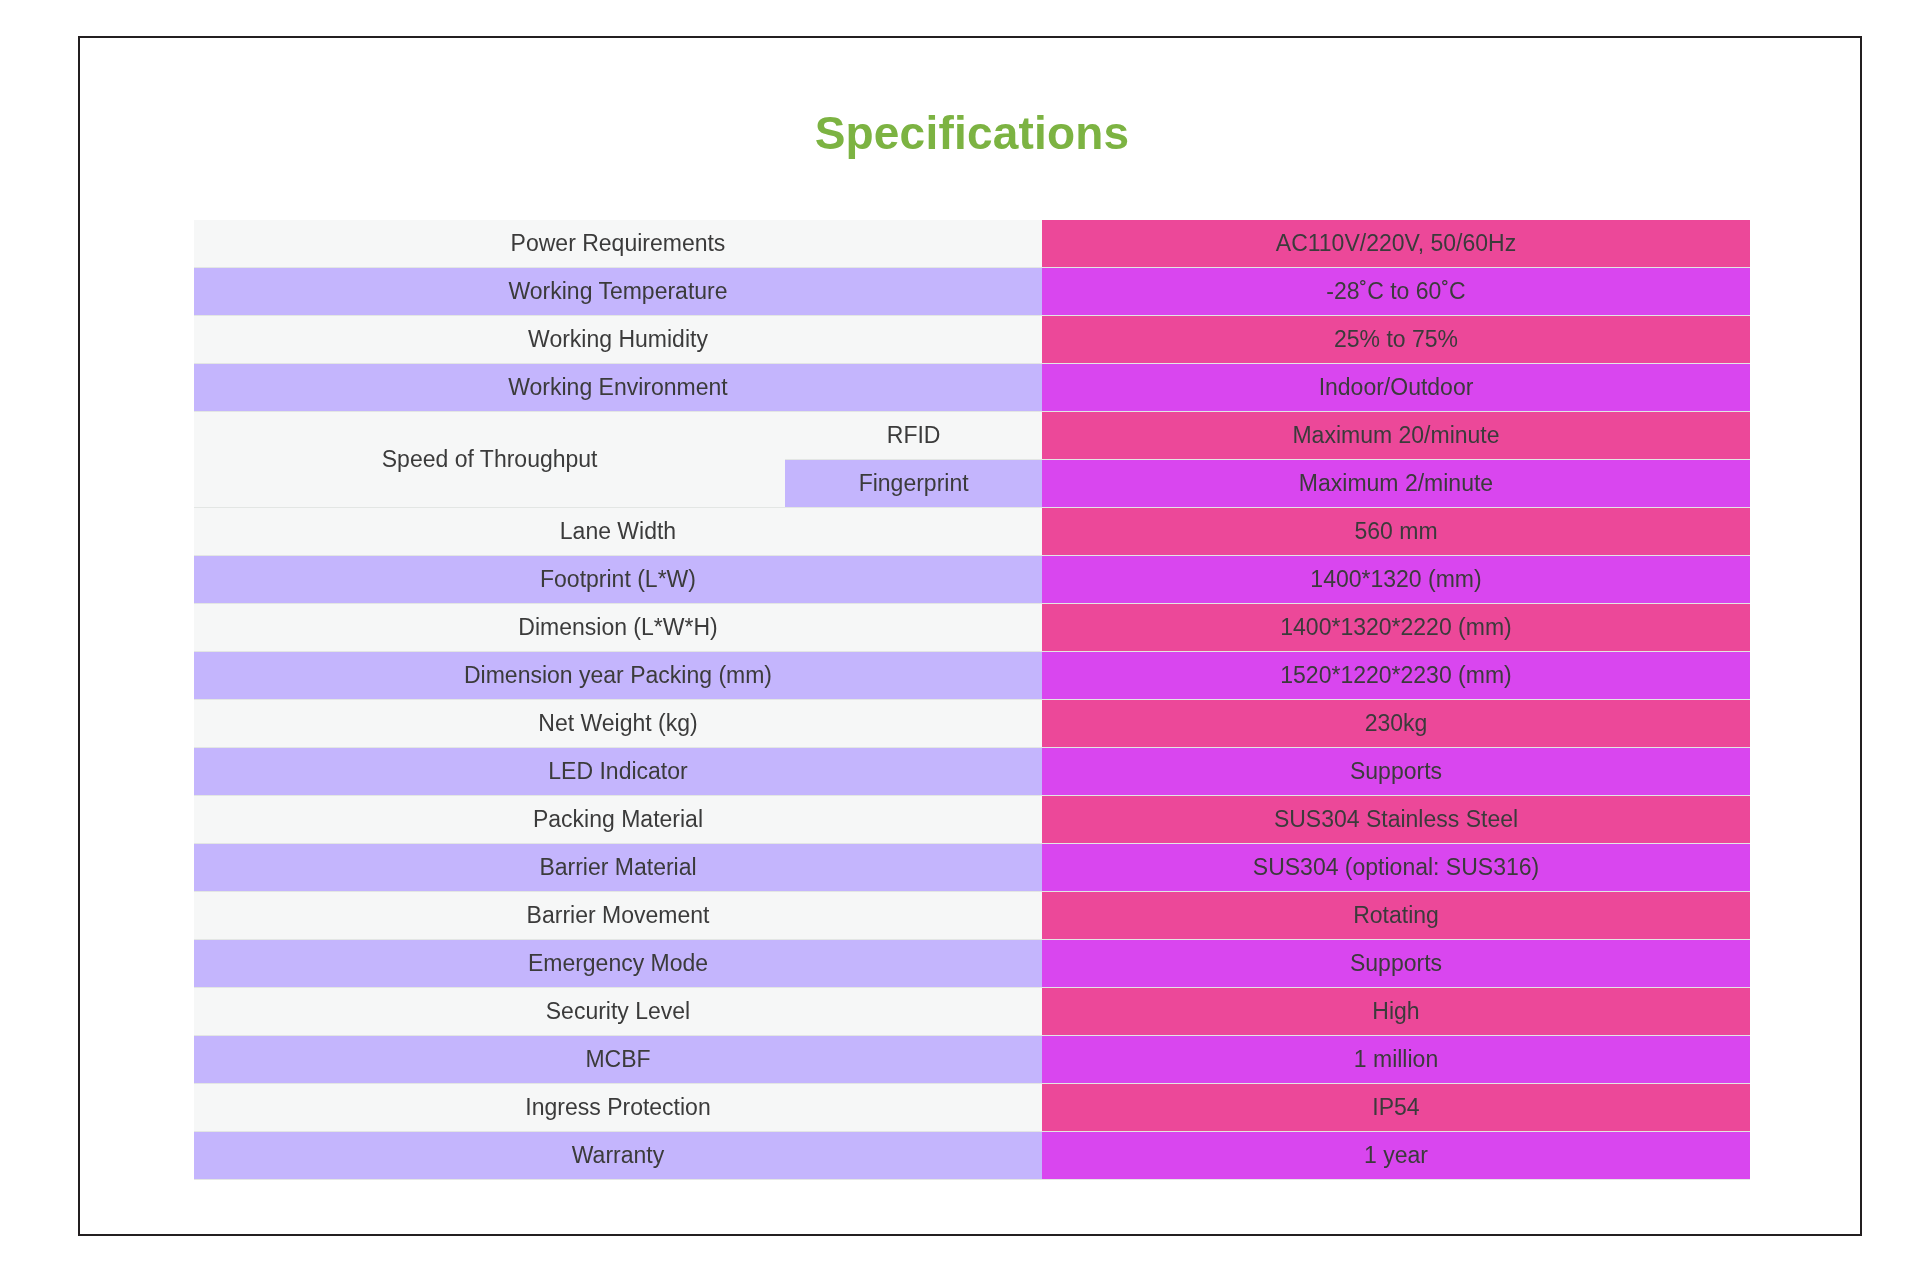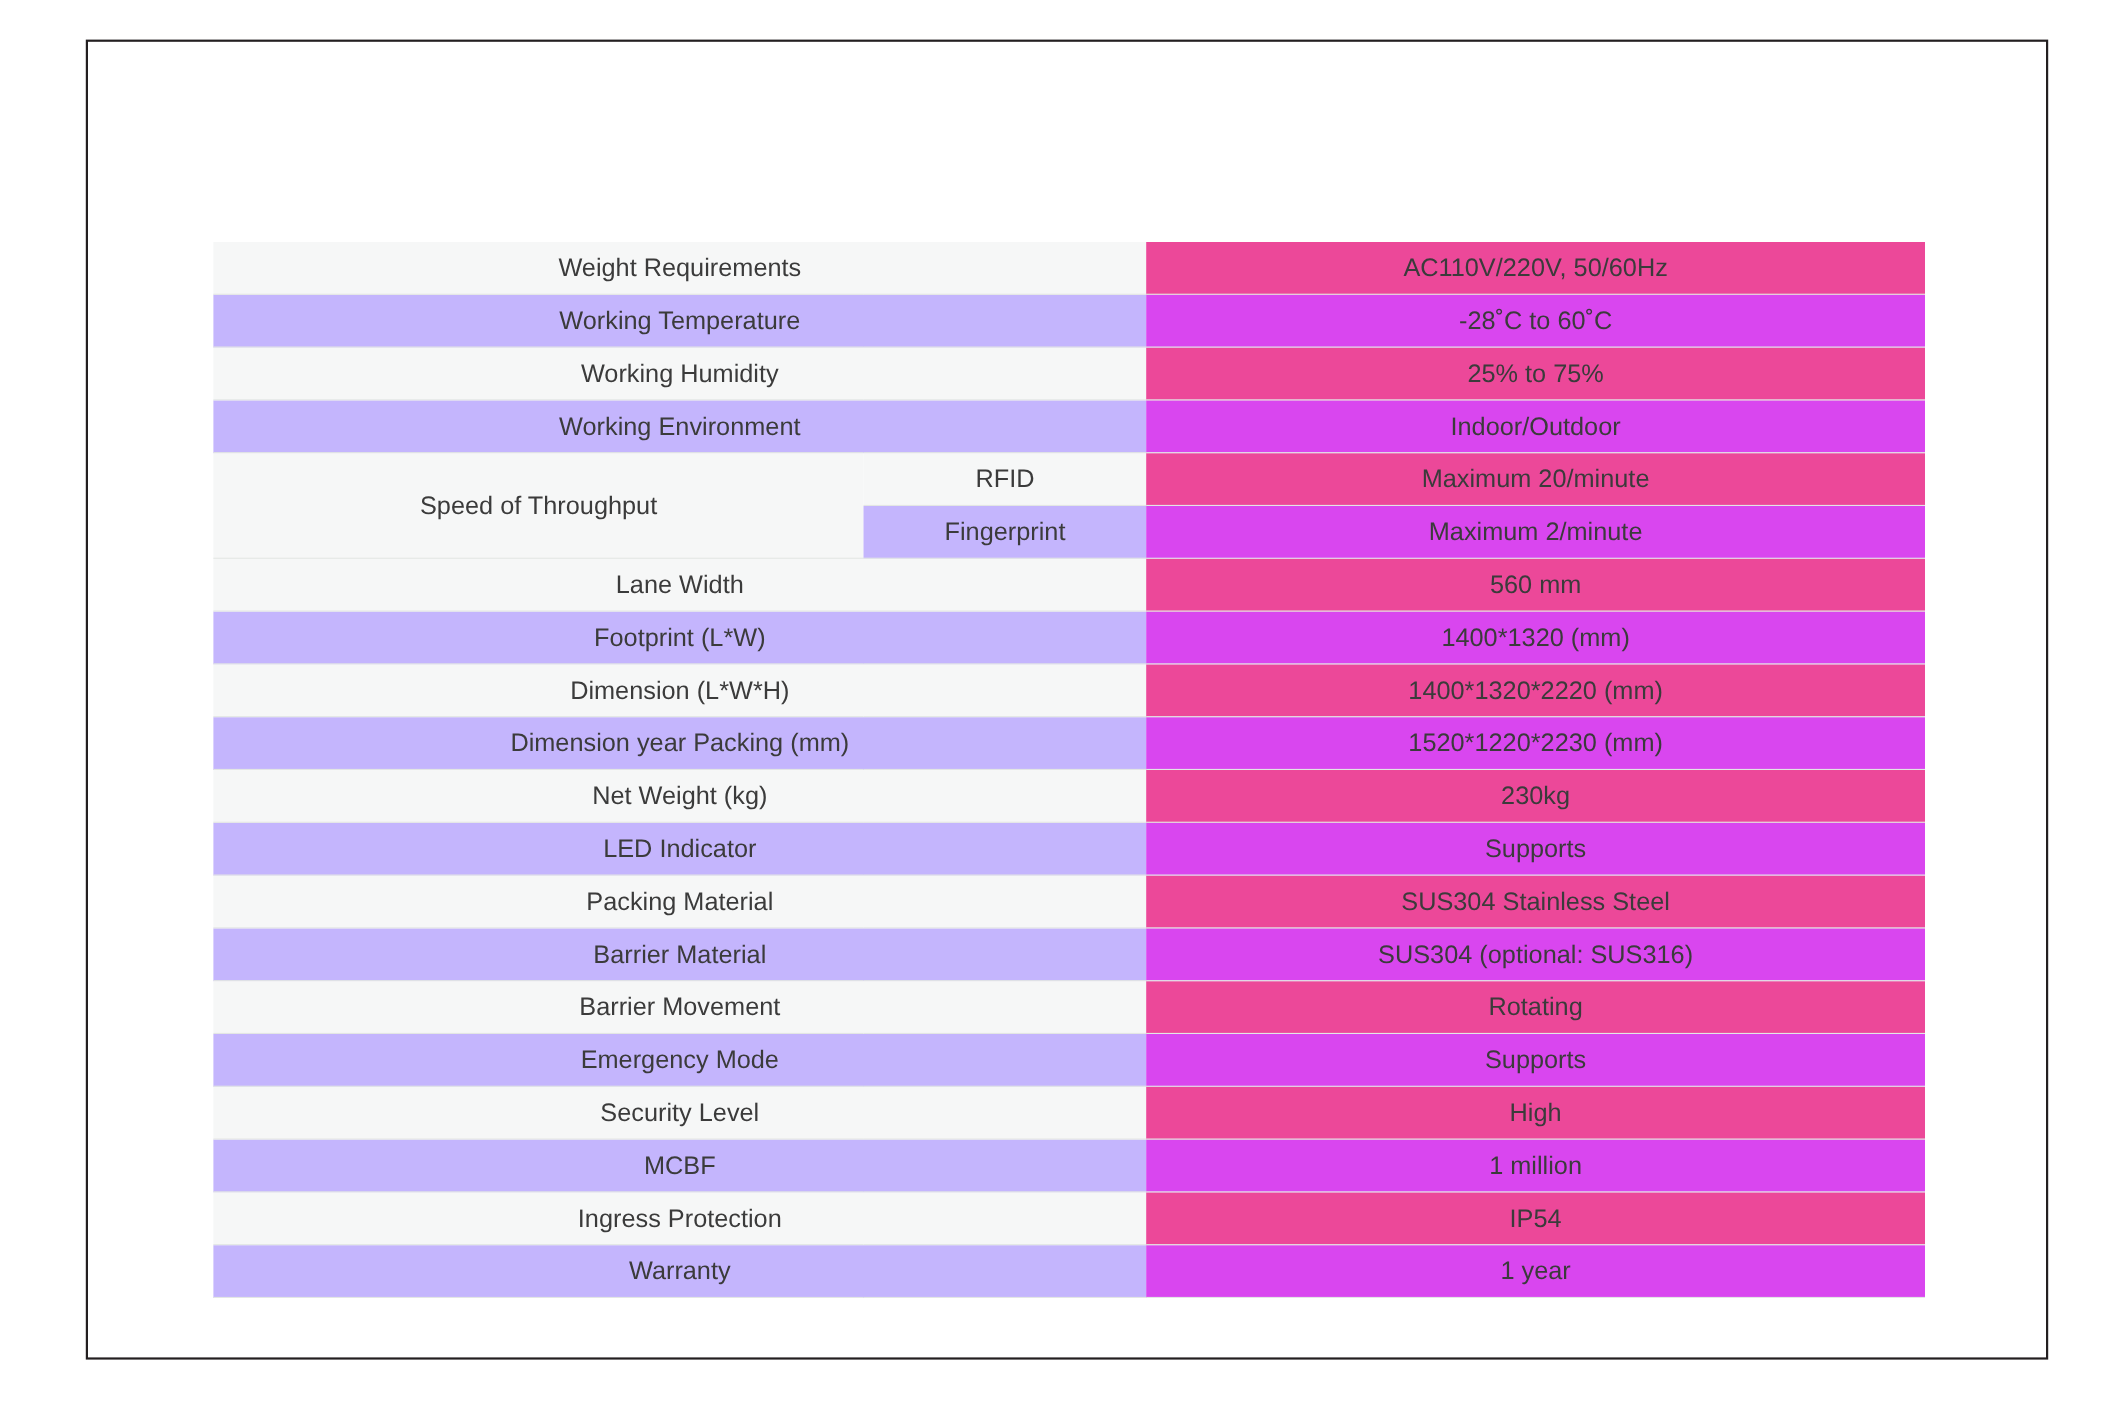--- a/index.html
+++ b/index.html
@@ -86,31 +86,32 @@
   .col-value { width: 45.5%; }
   .divider-v {
     border-right: 1px solid #e3e6e4;
   }
 </style>
 </head>
 <body>
 
 <div class="page">
   <div class="frame">
+    <div class="title">Specifications</div>
 
     <table class="spec-table">
       <colgroup>
         <col class="col-label">
         <col class="col-sub">
         <col class="col-value">
       </colgroup>
       <tbody>
 
         <tr class="rowline">
-          <td class="label-cell divider-v" colspan="2">Weight Requirements</td>
+          <td class="label-cell divider-v" colspan="2">Power Requirements</td>
           <td class="value-cell">AC110V/220V, 50/60Hz</td>
         </tr>
         <tr class="rowline">
           <td class="label-cell alt divider-v" colspan="2">Working Temperature</td>
           <td class="value-cell alt">-28˚C to 60˚C</td>
         </tr>
         <tr class="rowline">
           <td class="label-cell divider-v" colspan="2">Working Humidity</td>
           <td class="value-cell">25% to 75%</td>
         </tr>

